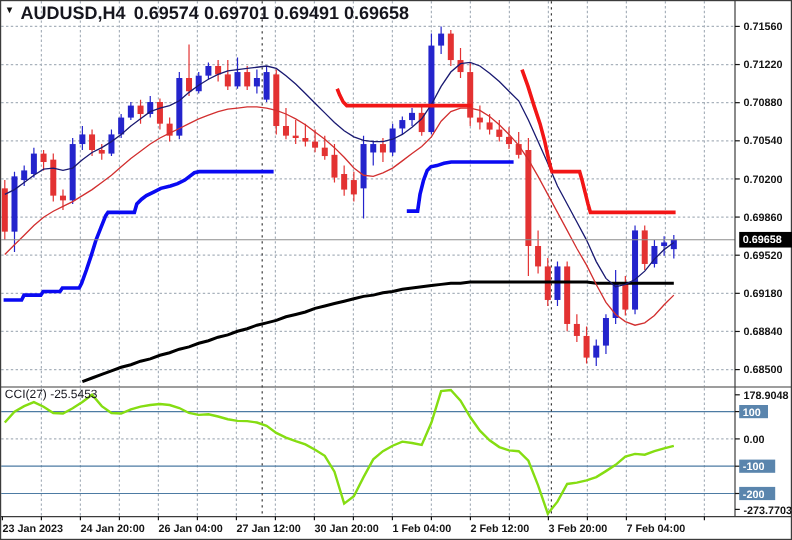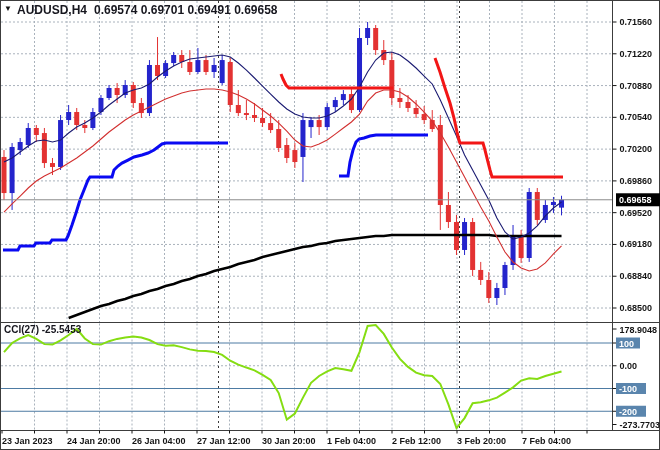--- a/index.html
+++ b/index.html
@@ -4,23 +4,23 @@
 <style>
   html,body{margin:0;padding:0;background:#e8e8e8;}
   .wrap{position:relative;width:660px;height:450px;background:#ffffff;overflow:hidden;
         font-family:"Liberation Sans",sans-serif;}
   svg{position:absolute;left:0;top:0;}
   svg text{font-family:"Liberation Sans",sans-serif;}
   .ax{font-size:9px;font-weight:bold;fill:#141414;}
   .tm{font-size:9px;font-weight:bold;fill:#141414;}
   .tagtxt{font-size:9px;font-weight:bold;fill:#ffffff;}
   .marker{position:absolute;left:4px;top:4px;font-size:8px;line-height:10px;color:#111;cursor:pointer;}
-  .title{position:absolute;left:17px;top:3px;font-size:12px;font-weight:bold;color:#16161e;white-space:nowrap;}
+  .title{position:absolute;left:17px;top:3px;font-size:15px;font-weight:bold;color:#16161e;white-space:nowrap;}
   .title .ohlc{margin-left:7px;font-weight:bold;}
-  .ccilabel{position:absolute;left:4px;top:324px;font-size:10px;font-weight:bold;color:#16161e;}
+  .ccilabel{position:absolute;left:4px;top:324px;font-size:10px;font-weight:normal;color:#16161e;}
 </style>
 </head>
 <body>
 
 <div class="wrap">
   <svg id="chart" width="660" height="450" viewBox="0 0 660 450">
       <defs>
         <clipPath id="cm">
           <rect x="1" y="1" width="611" height="321"></rect>
         </clipPath>

